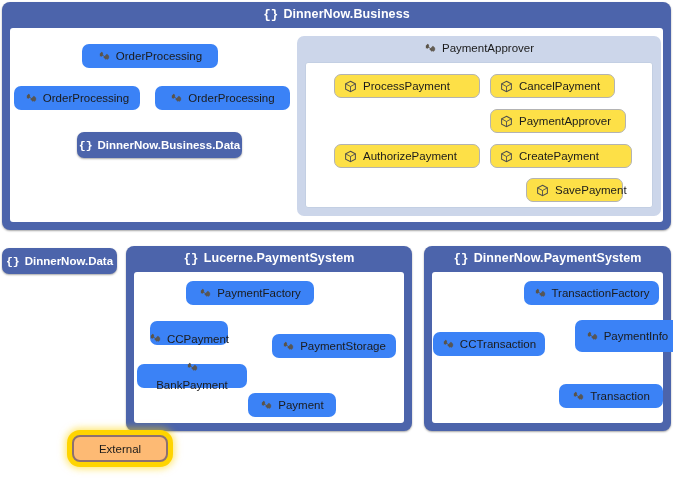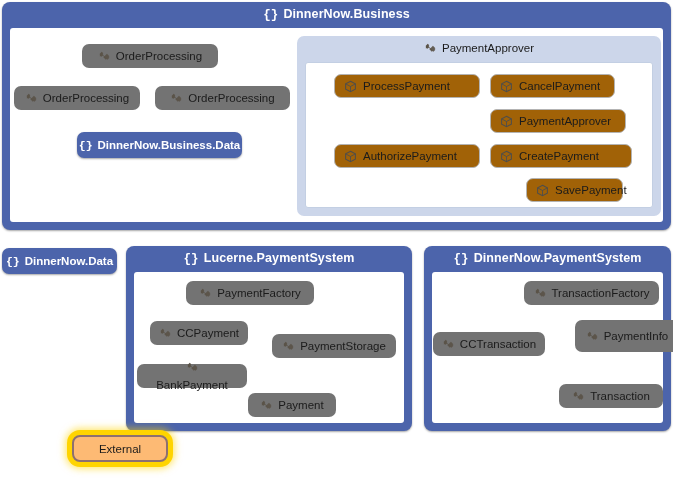--- a/index.html
+++ b/index.html
@@ -64,37 +64,37 @@
     user-select: none;
   }
   .node-solid .braces {
     font-family: "Liberation Mono", monospace;
     margin-right: 5px;
   }
 
   
   .node-type {
     position: absolute;
-    background: #737373;
+    background: #3b82f6;
     border-radius: 7px;
     color: #1b1b1b;
     font-size: 11.5px;
     display: flex;
     align-items: center;
     justify-content: center;
     gap: 5px;
     white-space: nowrap;
     padding: 0 9px;
     user-select: none;
   }
 
   
   .node-method {
     position: absolute;
-    background: #a16207;
+    background: #fde047;
     border: 1px solid #b3b3b3;
     border-radius: 7px;
     color: #1b1b1b;
     font-size: 11.5px;
     display: flex;
     align-items: center;
     gap: 6px;
     white-space: nowrap;
     padding: 0 9px;
     user-select: none;
@@ -328,21 +328,21 @@
         <g fill="#5a5348">
           <path d="M2.2 4.6 L4.6 2.2 L6.5 4.1 L5.6 5.0 L6.6 6.0 L4.3 8.3 L3.3 7.3 L2.4 8.2 z"></path>
           <path d="M8.6 7.0 L11.0 4.6 L14.0 7.6 L13.0 8.6 L14.0 9.6 L11.6 12.0 L10.6 11.0 L9.6 12.0 L6.6 9.0 z" opacity="0.92"></path>
           <path d="M6.0 6.4 L9.4 9.8" stroke="#5a5348" stroke-width="1.2" fill="none"></path>
         </g>
       </svg>
     </span>
     <span>PaymentFactory</span>
   </div>
 
-  <div class="node-type lay-node" style="left:150px; top:321px; width:98px; height:24px;">
+  <div class="node-type lay-node" style="left:150px; top:321px; width:78px; height:24px;align-items:flex-end;">
     <span class="ico">
       <svg width="13" height="13" viewBox="0 0 16 16">
         <g fill="#5a5348">
           <path d="M2.2 4.6 L4.6 2.2 L6.5 4.1 L5.6 5.0 L6.6 6.0 L4.3 8.3 L3.3 7.3 L2.4 8.2 z"></path>
           <path d="M8.6 7.0 L11.0 4.6 L14.0 7.6 L13.0 8.6 L14.0 9.6 L11.6 12.0 L10.6 11.0 L9.6 12.0 L6.6 9.0 z" opacity="0.92"></path>
           <path d="M6.0 6.4 L9.4 9.8" stroke="#5a5348" stroke-width="1.2" fill="none"></path>
         </g>
       </svg>
     </span>
     <span>CCPayment</span>

